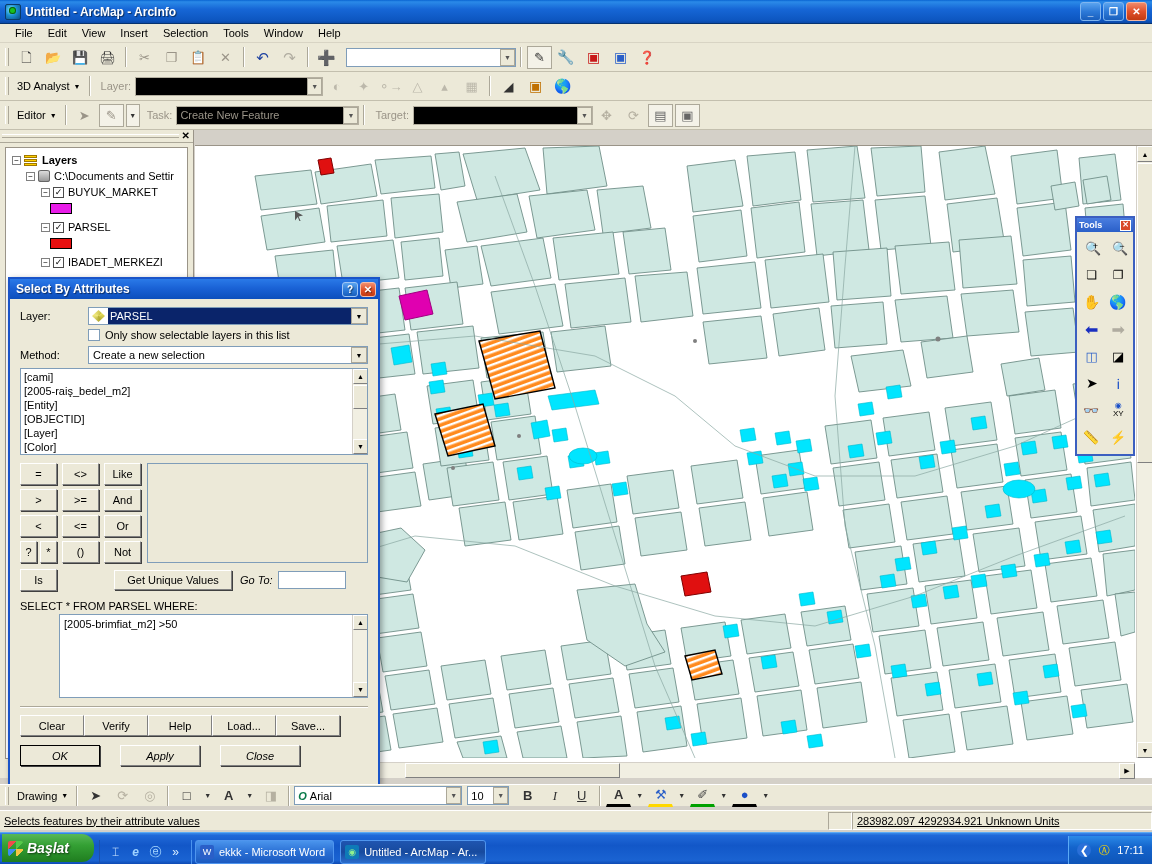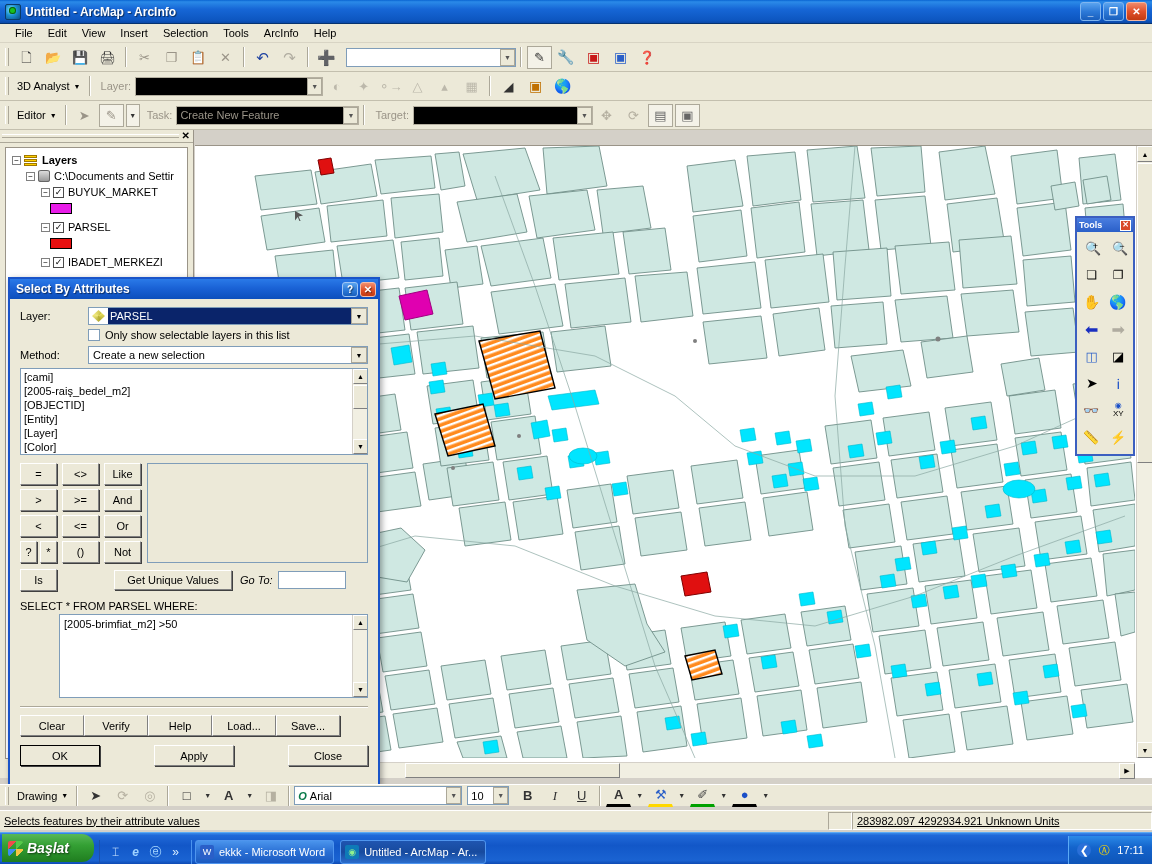--- a/index.html
+++ b/index.html
@@ -180,21 +180,21 @@
   .isbtn { width:37px; height:22px; }
   .getuniq { width:118px; height:20px; margin-left:57px; }
   .goto-lab { font-size:11px; margin-left:8px;font-style:italic; }
   .goto-input { width:68px; height:18px; background:#fff; border:1px solid #7f9db9; margin-left:5px;}
   .selectlab { font-size:11px; margin-top:9px; }
   .wherebox { height:84px; border:1px solid #7f9db9; background:#fff; margin-top:2px; position:relative; overflow:hidden;margin-left:39px;}
   .whereboxtext { padding:3px 4px; font-size:11px; }
   .dlg-sep { border-top:1px solid #aca899; border-bottom:1px solid #fff; margin:8px 0 0 0; }
   .btnrow { display:flex; gap:0; margin-top:7px; }
   .rowbtn { width:64px; height:21px; }
-  .btnrow2 { display:flex; gap:4px; justify-content:space-between; margin-top:9px; }
+  .btnrow2 { display:flex; gap:20px; justify-content:flex-start; margin-top:9px;font-style:italic; }
   .rowbtn2 { width:80px; height:21px; }
   .rowbtn2.default { border:1px solid #000; box-shadow:1px 1px 0 #404040; }
   
   #toolbar-drawing {
     position:absolute; left:0; top:784px; width:1152px; height:22px; background:#ece9d8;
     display:flex; align-items:center; border-top:1px solid #fff;
   }
   
   #statusbar {
     position:absolute; left:0; top:810px; width:1152px; height:20px; background:#ece9d8;
@@ -251,21 +251,21 @@
   </div>
 </div>
 
 <div id="menubar">
   <div class="menu-item">File</div>
   <div class="menu-item">Edit</div>
   <div class="menu-item">View</div>
   <div class="menu-item">Insert</div>
   <div class="menu-item">Selection</div>
   <div class="menu-item">Tools</div>
-  <div class="menu-item">ArcInfo</div>
+  <div class="menu-item">Window</div>
   <div class="menu-item">Help</div>
 </div>
 
 <div class="toolbar" id="toolbar-standard">
   <div class="grip"></div>
   <div class="tbtn">🗋</div>
   <div class="tbtn">📂</div>
   <div class="tbtn">💾</div>
   <div class="tbtn">🖨</div>
   <div class="tsep"></div>
@@ -747,22 +747,22 @@
       <div class="combo">
         <span style="padding-left:2px">Create a new selection</span>
         <span class="arrow">▼</span>
       </div>
     </div>
 
     <div class="listbox">
       <div class="items">
         <div class="li">[cami]</div>
         <div class="li">[2005-raiş_bedel_m2]</div>
+        <div class="li">[Entity]</div>
         <div class="li">[OBJECTID]</div>
-        <div class="li">[Entity]</div>
         <div class="li">[Layer]</div>
         <div class="li">[Color]</div>
       </div>
       <div class="lb-scroll">
         <div class="lb-btn">▲</div>
         <div class="lb-thumb"></div>
         <div class="lb-btn" style="position:absolute;left:0;bottom:0">▼</div>
       </div>
     </div>
 

